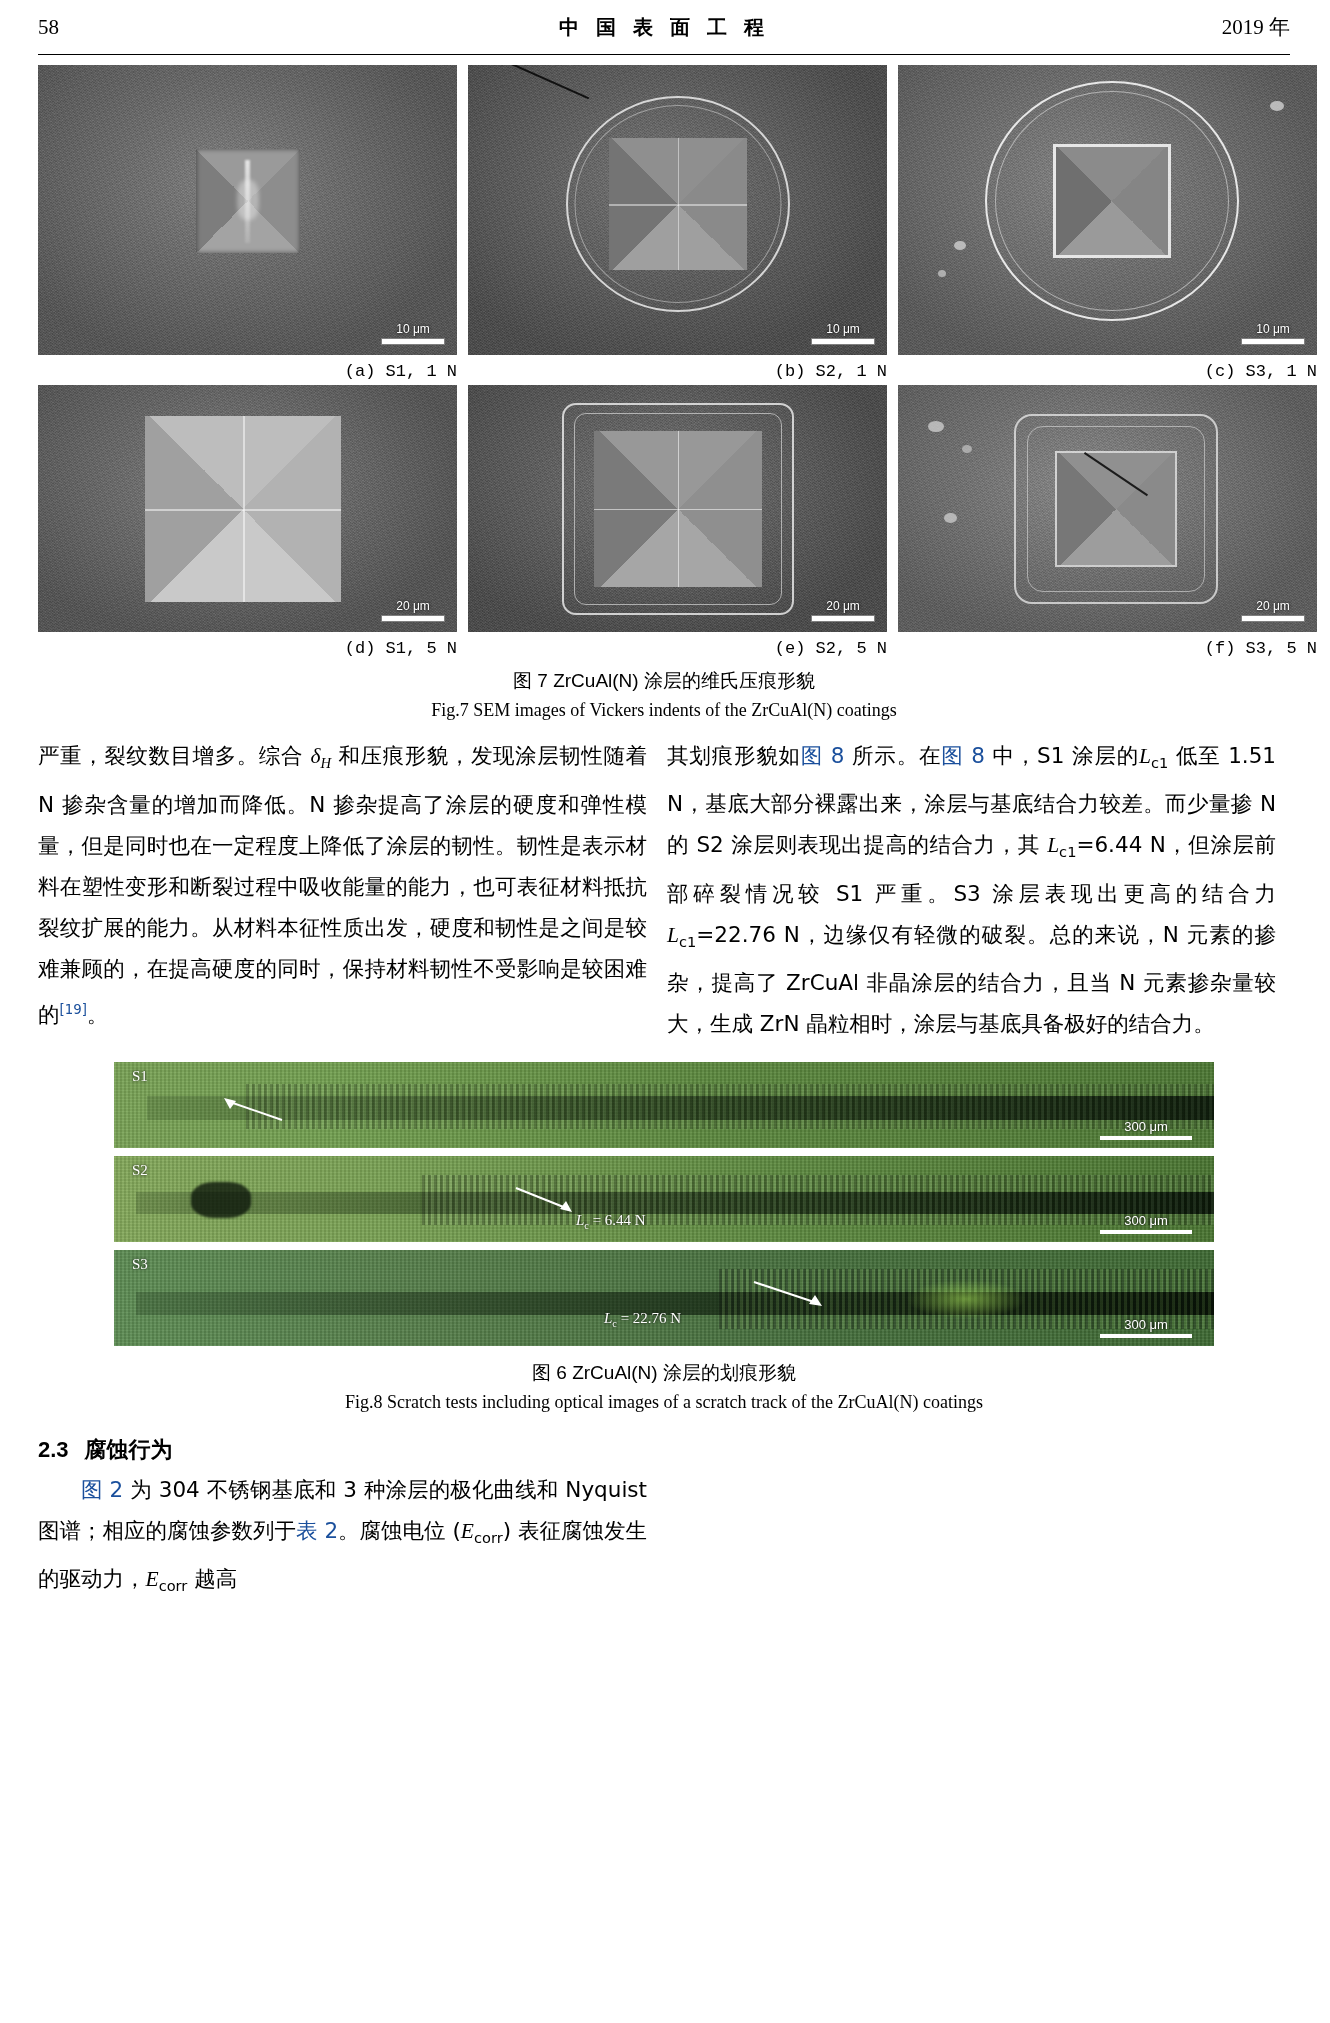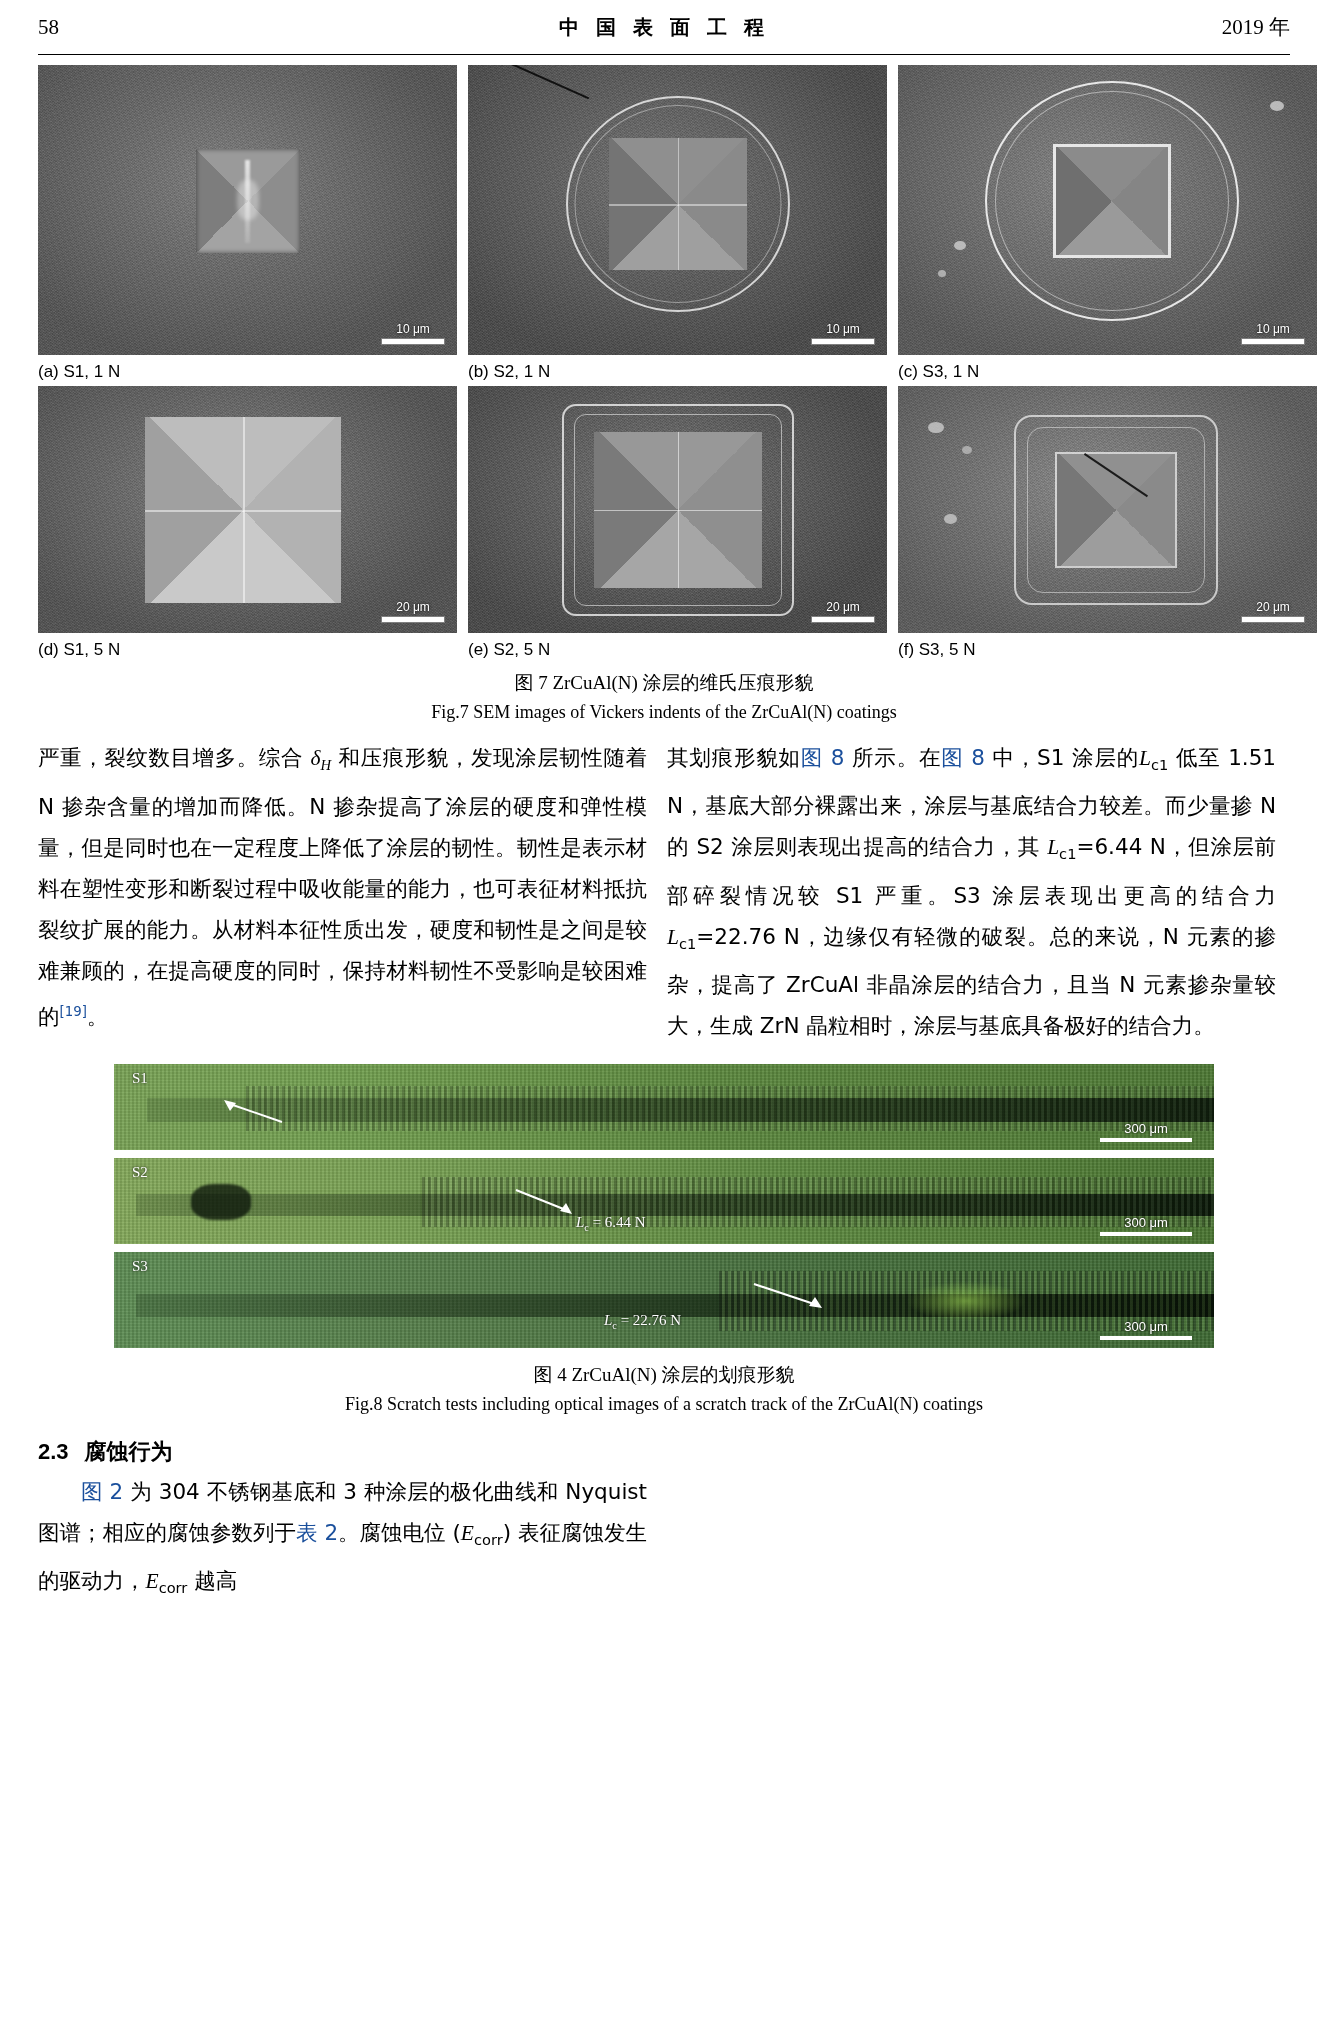--- a/index.html
+++ b/index.html
@@ -77,30 +77,30 @@
     text-align:center;
     text-shadow:0 0 3px #000;
   }
   .scalebar .bar {
     height:5px;
     background:#fff;
     margin-top:2px;
     border:1px solid rgba(0,0,0,.5);
   }
   .caption-sub {
-    text-align:left;
+    text-align:right;
     font-size:17px;
     padding:7px 0 4px;
-    font-family:Liberation Sans, sans-serif;
+    font-family:Liberation Mono, monospace;
   }
   .fig-title {
     text-align:center;
     font-size:19px;
     padding-top:6px;
-    font-family:Liberation Serif, serif;
+    font-family:Liberation Sans, sans-serif;
   }
   .fig-title-en {
     text-align:center;
     font-size:18px;
     padding-top:6px;
     font-family:Liberation Serif, serif;
   }
 
   
   .cols {
@@ -412,21 +412,21 @@
         <div class="lc" style="left:490px;top:60px;">
           <span class="it">L</span><span class="sub">c</span> = 22.76 N
         </div>
         <div class="sb">
           <span>300 μm</span>
           <div class="bar" style="width:92px;"></div>
         </div>
       </div>
     </div>
 
-    <div class="fig-title">图 4   ZrCuAl(N) 涂层的划痕形貌</div>
+    <div class="fig-title">图 6   ZrCuAl(N) 涂层的划痕形貌</div>
     <div class="fig-title-en">Fig.8    Scratch tests including optical images of a scratch track of the ZrCuAl(N) coatings</div>
   </div>
 
   <div class="cols" style="margin-top:22px;">
     <div class="col">
       <div class="sec-head">
         <span class="num">2.3</span><span>腐蚀行为</span>
       </div>
       <p class="zh indent-first"><span class="lnk">图 2</span> 为 304 不锈钢基底和 3 种涂层的极化曲线和 Nyquist 图谱；相应的腐蚀参数列于<span class="lnk">表 2</span>。腐蚀电位 (<span class="it">E</span><span class="sub">corr</span>) 表征腐蚀发生的驱动力，<span class="it">E</span><span class="sub">corr</span> 越高</p>
     </div>

